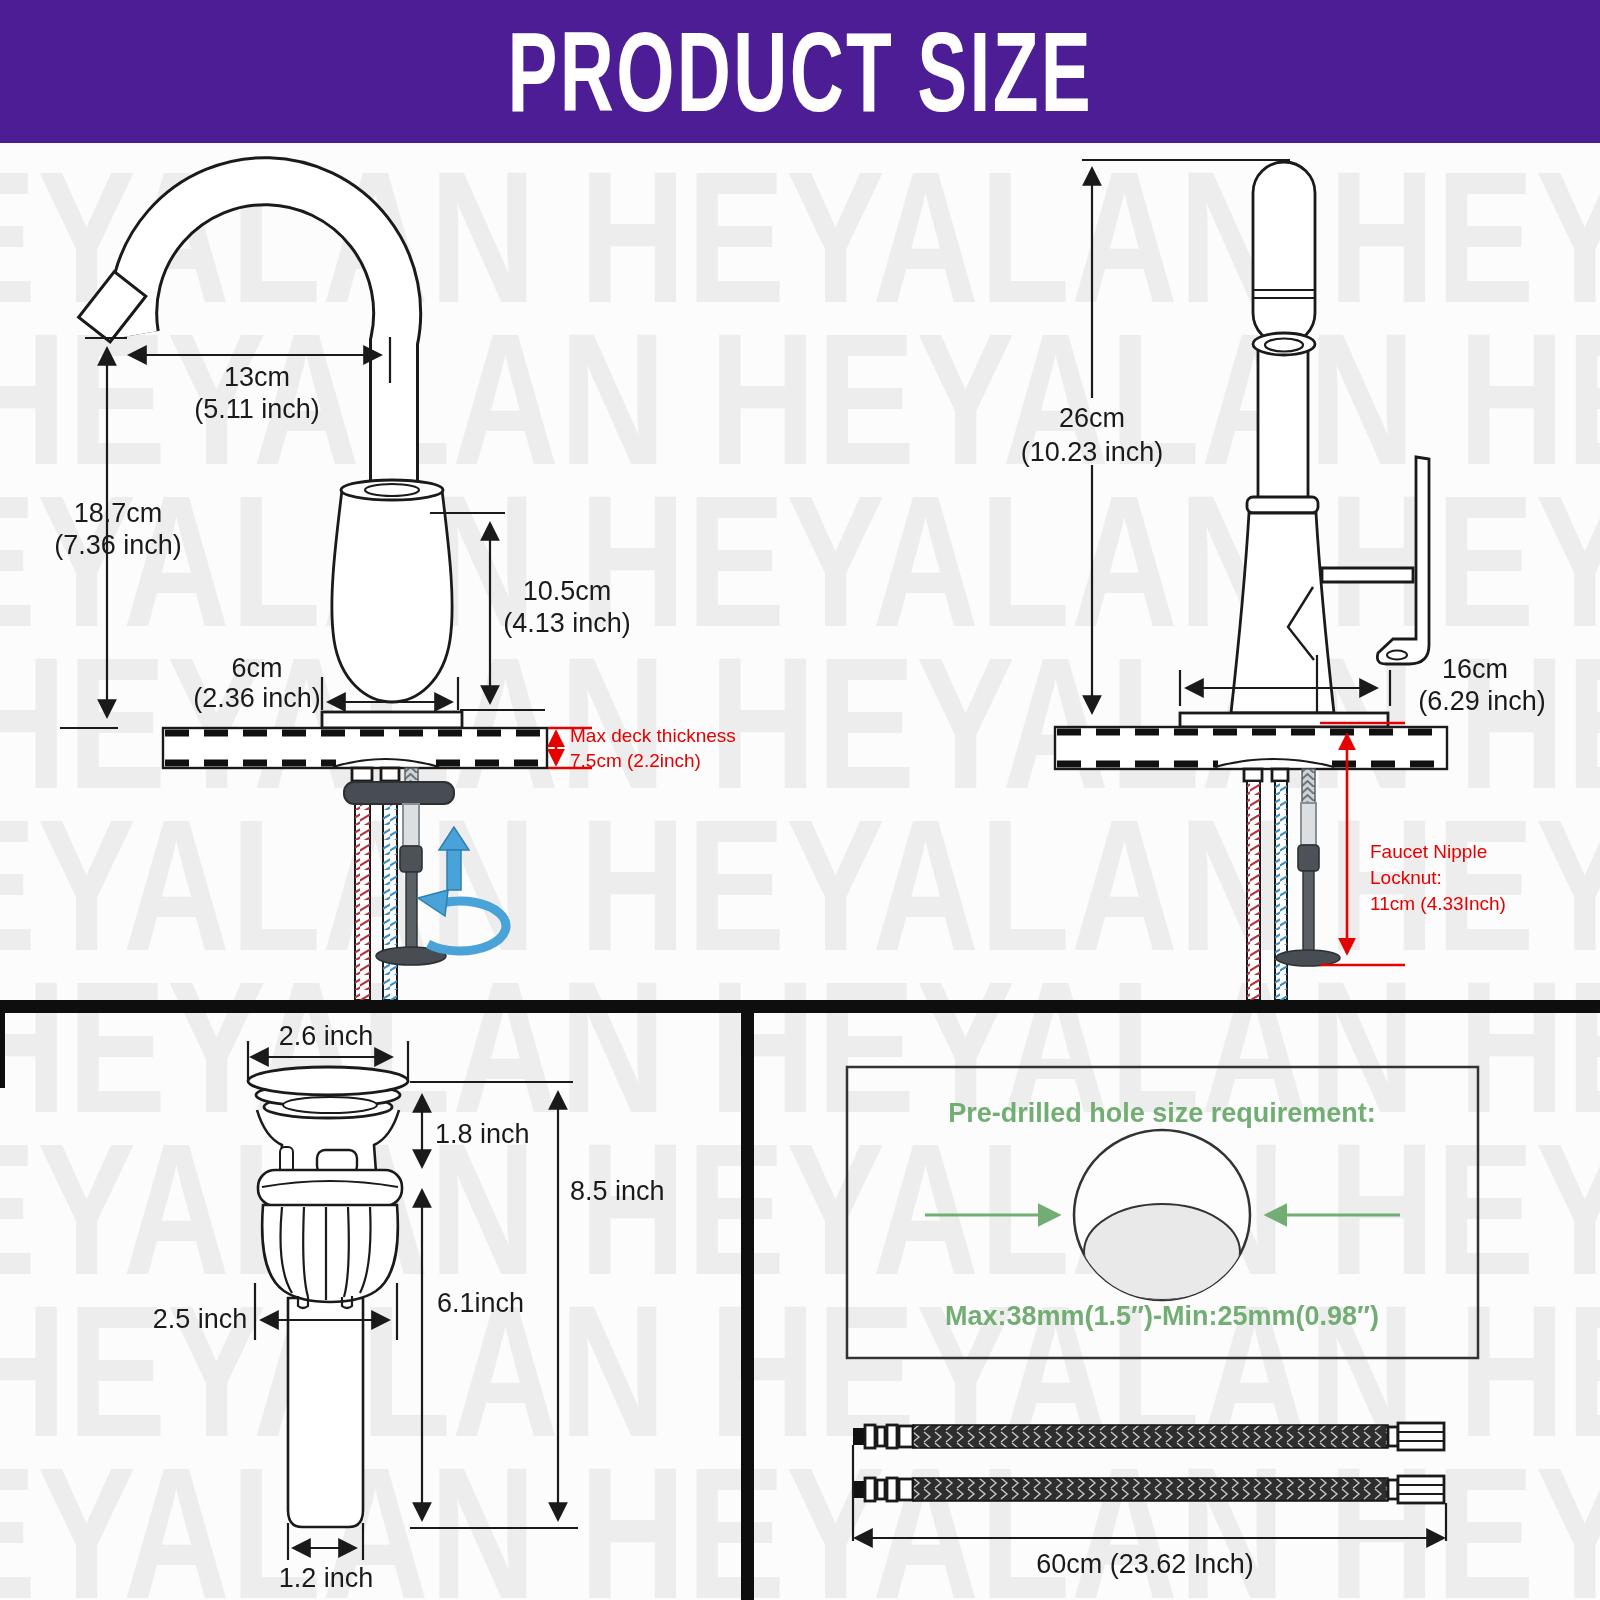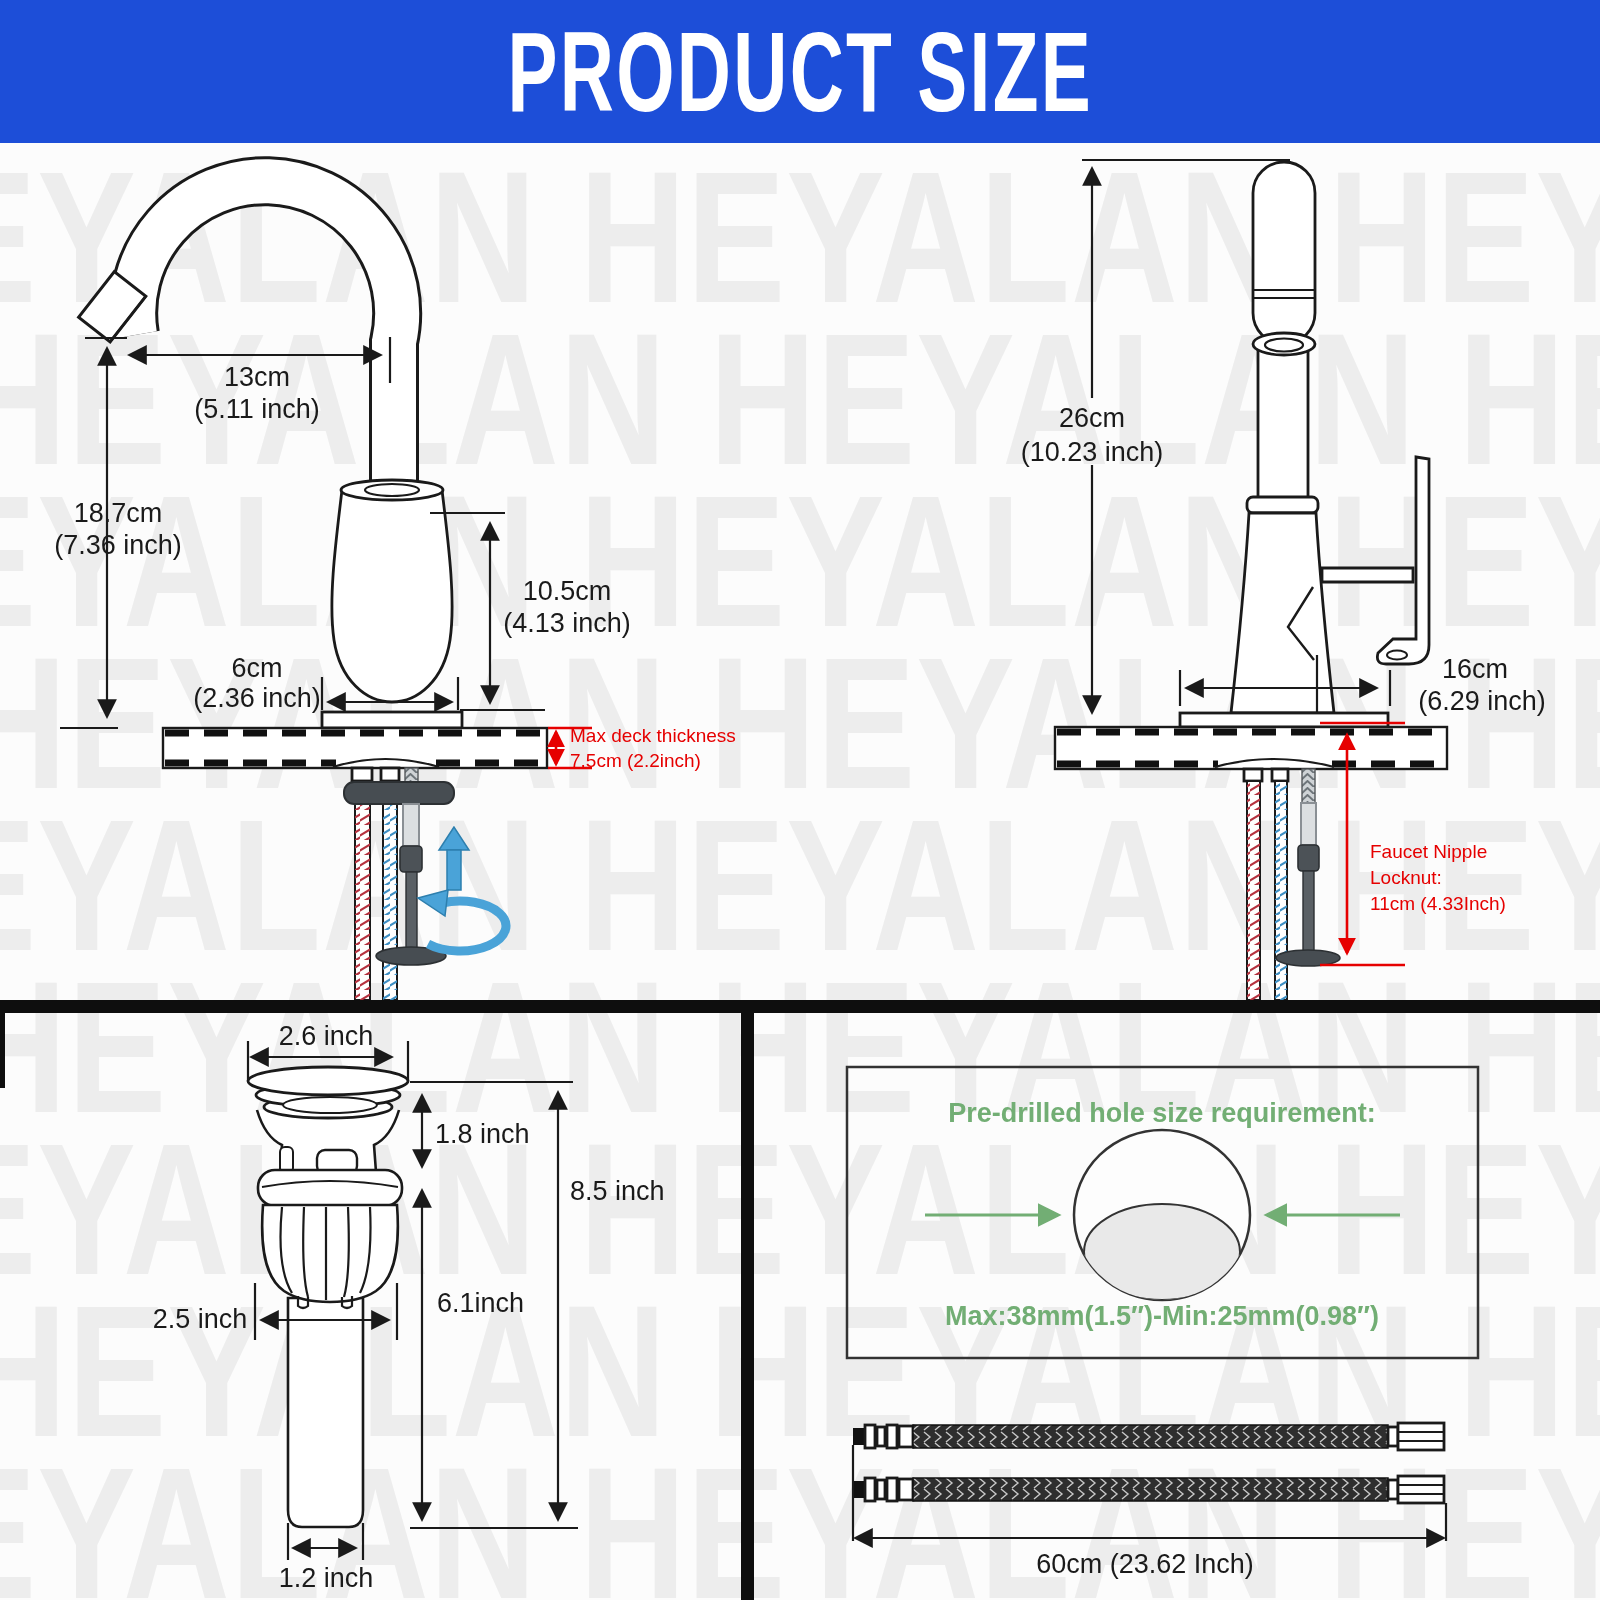--- a/index.html
+++ b/index.html
@@ -6,21 +6,21 @@
   body{width:1600px;height:1600px;position:relative;overflow:hidden;background:#fcfcfc;
        font-family:"Liberation Sans",sans-serif;}
   .stage{position:absolute;inset:0;width:1600px;height:1600px;overflow:hidden;}
   
   .watermark{position:absolute;inset:0;z-index:0;}
   .wm-row{position:absolute;left:-40px;white-space:nowrap;color:#ededed;
           font-weight:900;font-size:168px;letter-spacing:1px;
           transform:scale(.88,1.12);transform-origin:0 0;}
   .wm-row:nth-child(odd){left:-170px;}
   
-  .banner{position:absolute;left:0;top:0;width:1600px;height:143px;background:#1d4ed8;
+  .banner{position:absolute;left:0;top:0;width:1600px;height:143px;background:#4c1d95;
           z-index:5;display:flex;align-items:center;justify-content:center;}
   .banner-title{color:#ffffff;font-weight:900;font-size:96px;letter-spacing:3px;
                 transform:scale(.78,1.18);white-space:nowrap;}
   
   .hbar{position:absolute;left:0;top:1000px;width:1600px;height:13px;background:#0e0e0e;z-index:4;}
   .vbar{position:absolute;left:741px;top:1000px;width:13px;height:600px;background:#0e0e0e;z-index:4;}
   .lstub{position:absolute;left:0;top:1013px;width:5px;height:75px;background:#0e0e0e;z-index:4;}
   svg{position:absolute;z-index:3;overflow:visible;}
   svg text{font-family:"Liberation Sans",sans-serif;fill:#1a1a1a;font-size:27px;}
   text.red{fill:#e60000;font-size:19px;}

